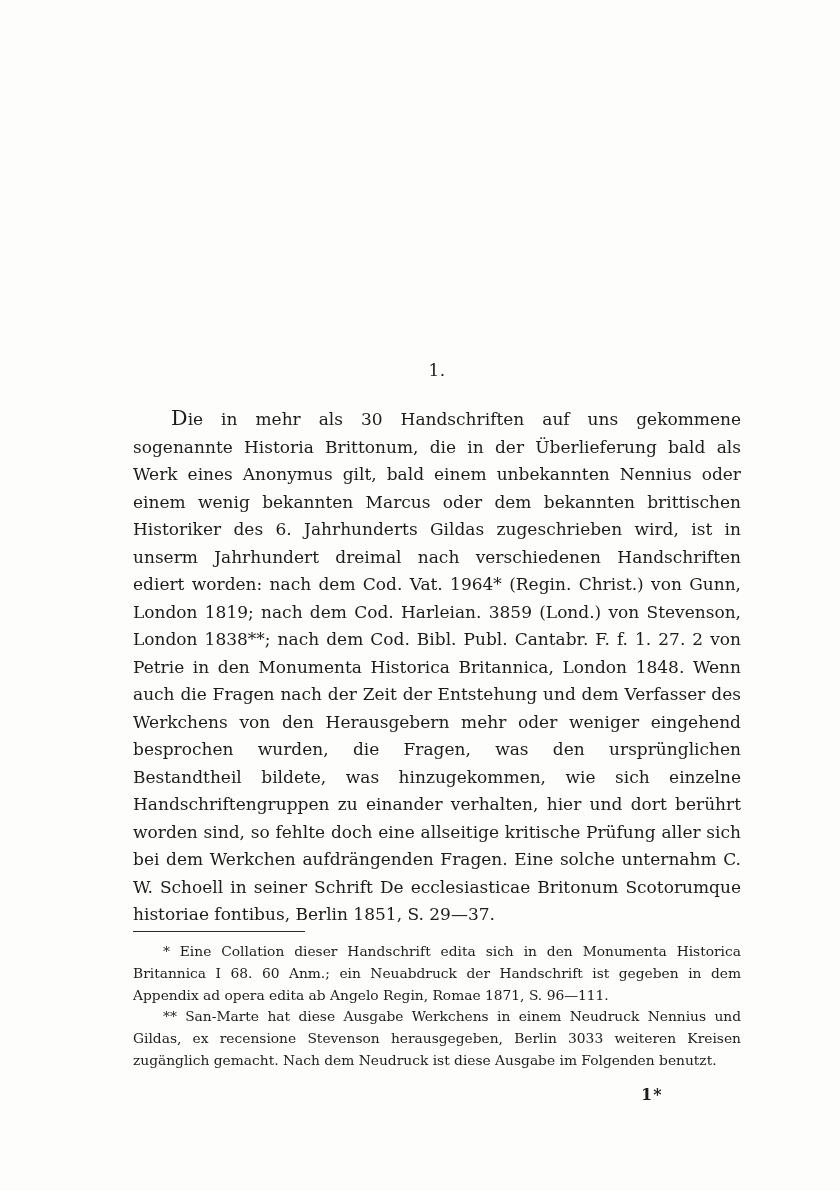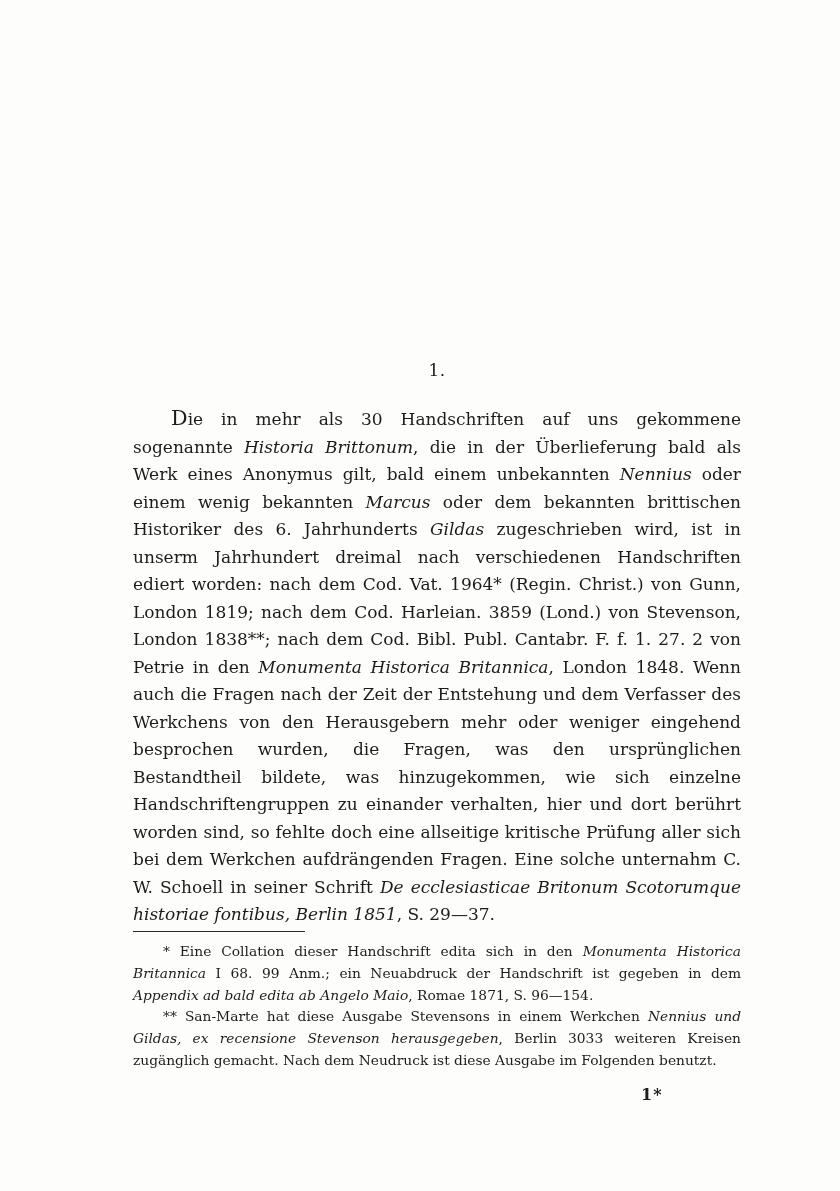--- a/index.html
+++ b/index.html
@@ -31,21 +31,21 @@
     top: 405px;
     left: 133px;
     width: 608px;
     font-size: 17px;
     line-height: 27.5px;
     text-align: justify;
   }
   .body-text p { text-indent: 38px; }
   .body-text p::first-letter { font-size: 122%; }
 
-  .italic { font-style: italic; }
+  .italic { }
 
   .footnote-rule {
     position: absolute;
     top: 931px;
     left: 133px;
     width: 172px;
     height: 0;
     border-top: 1.6px solid #2b2a28;
   }
 
@@ -76,19 +76,19 @@
 
   <div class="section-number">1.</div>
 
   <div class="body-text">
     <p><span>Die in mehr als 30 Handschriften auf uns gekommene sogenannte </span><span class="italic">Historia Brittonum</span><span>, die in der Überlieferung bald als Werk eines Anonymus gilt, bald einem unbekannten </span><span class="italic">Nennius</span><span> oder einem wenig bekannten </span><span class="italic">Marcus</span><span> oder dem bekannten brittischen Historiker des 6. Jahrhunderts </span><span class="italic">Gildas</span><span> zugeschrieben wird, ist in unserm Jahrhundert dreimal nach verschiedenen Handschriften ediert worden: nach dem Cod. Vat. 1964* (Regin. Christ.) von Gunn, London 1819; nach dem Cod. Harleian. 3859 (Lond.) von Stevenson, London 1838**; nach dem Cod. Bibl. Publ. Cantabr. F. f. 1. 27. 2 von Petrie in den </span><span class="italic">Monumenta Historica Britannica</span><span>, London 1848. Wenn auch die Fragen nach der Zeit der Entstehung und dem Verfasser des Werkchens von den Herausgebern mehr oder weniger eingehend besprochen wurden, die Fragen, was den ursprünglichen Bestandtheil bildete, was hinzugekommen, wie sich einzelne Handschriftengruppen zu einander verhalten, hier und dort berührt worden sind, so fehlte doch eine allseitige kritische Prüfung aller sich bei dem Werkchen aufdrängenden Fragen. Eine solche unternahm C. W. Schoell in seiner Schrift </span><span class="italic">De ecclesiasticae Britonum Scotorumque historiae fontibus, Berlin 1851</span><span>, S. 29—37.</span></p>
   </div>
 
   <div class="footnote-rule"></div>
 
   <div class="footnotes">
-    <p><span>* Eine Collation dieser Handschrift edita sich in den </span><span class="italic">Monumenta Historica Britannica</span><span> I 68. 99 Anm.; ein Neuabdruck der Handschrift ist gegeben in dem </span><span class="italic">Appendix ad bald edita ab Angelo Maio</span><span>, Romae 1871, S. 96—154.</span></p>
-    <p><span>** San-Marte hat diese Ausgabe Stevensons in einem Werkchen </span><span class="italic">Nennius und Gildas, ex recensione Stevenson herausgegeben</span><span>, Berlin 3033 weiteren Kreisen zugänglich gemacht. Nach dem Neudruck ist diese Ausgabe im Folgenden benutzt.</span></p>
+    <p><span>* Eine Collation dieser Handschrift edita sich in den </span><span class="italic">Monumenta Historica Britannica</span><span> I 68. 60 Anm.; ein Neuabdruck der Handschrift ist gegeben in dem </span><span class="italic">Appendix ad opera edita ab Angelo Regin</span><span>, Romae 1871, S. 96—111.</span></p>
+    <p><span>** San-Marte hat diese Ausgabe Werkchens in einem Neudruck </span><span class="italic">Nennius und Gildas, ex recensione Stevenson herausgegeben</span><span>, Berlin 3033 weiteren Kreisen zugänglich gemacht. Nach dem Neudruck ist diese Ausgabe im Folgenden benutzt.</span></p>
   </div>
 
   <div class="signature">1*</div>
 
 </div>
 
 </body></html>

